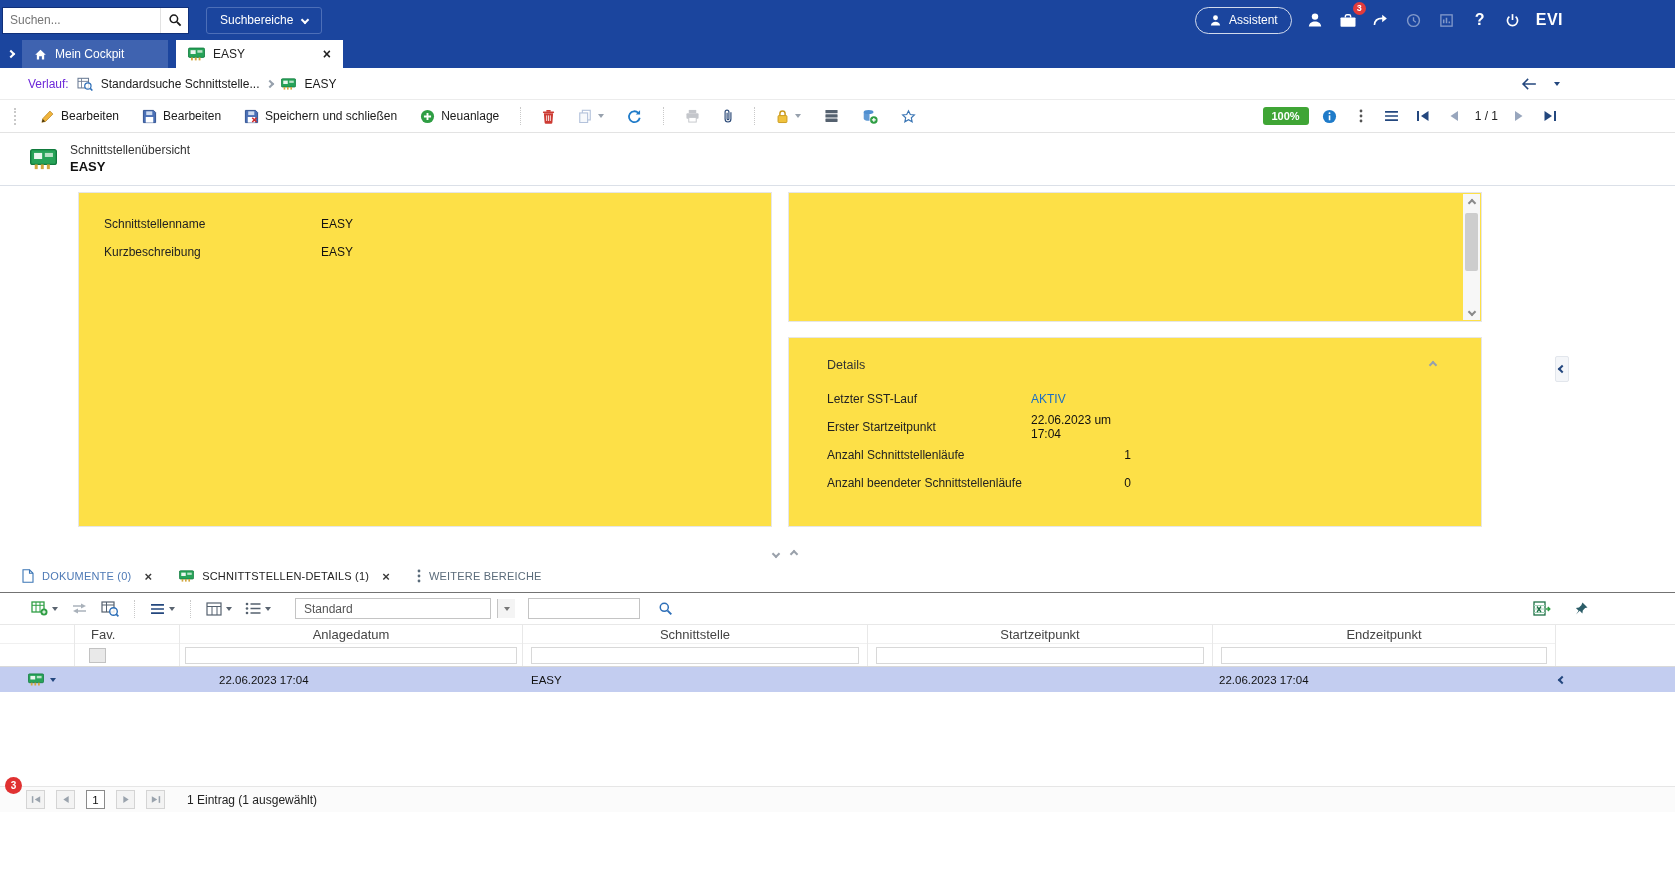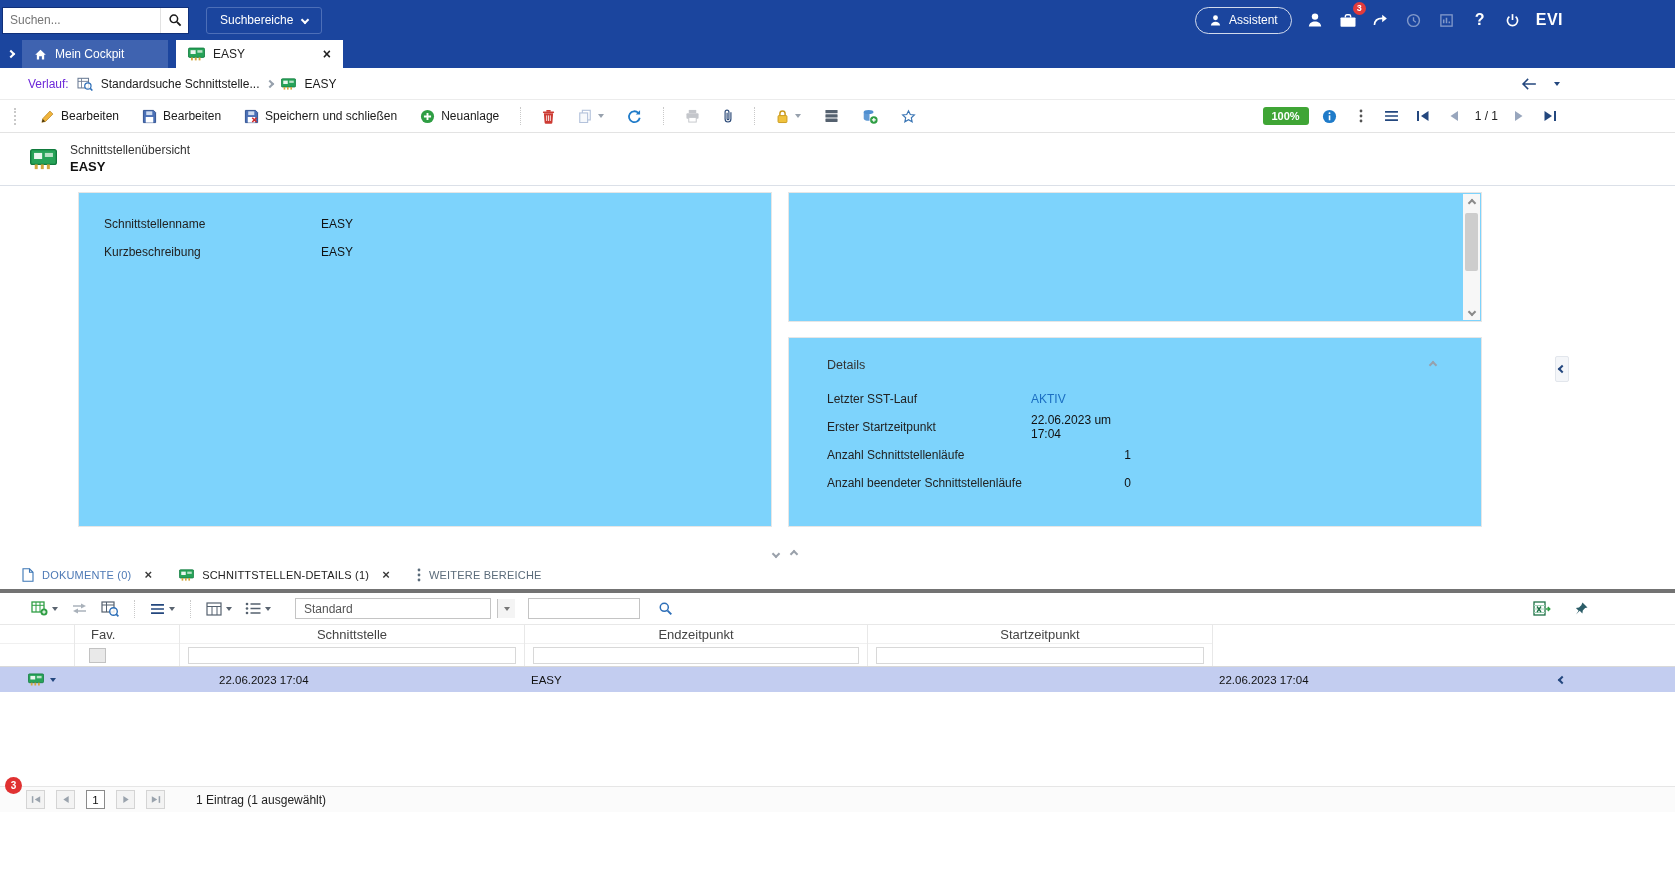--- a/index.html
+++ b/index.html
@@ -57,21 +57,21 @@
   .zoom-badge{background:#3fa535;color:#fff;font-weight:bold;border-radius:3px;padding:3px 9px;font-size:11px}
   .pagetext{font-size:12px;color:#222}
 
   
   .titlebar{height:53px;display:flex;align-items:center;gap:13px;padding-left:30px;border-bottom:1px solid #dbe0e8;flex:none}
   .title-sub{font-size:12px;color:#333;line-height:1.4}
   .title-main{font-size:13px;font-weight:bold;color:#111;line-height:1.4}
 
   
   .main{position:relative;height:374px;background:#fff;flex:none}
-  .card{position:absolute;background:#7dd3fc;border:1px solid #e6e6e6}
+  .card{position:absolute;background:#fde047;border:1px solid #e6e6e6}
   .form-card{left:78px;top:6px;width:694px;height:335px;padding:17px 0 0 25px}
   .f-row{display:flex;height:28px;align-items:center}
   .f-label{width:217px;color:#222}
   .f-value{color:#111}
   .empty-card{left:788px;top:6px;width:694px;height:130px}
   .sb{position:absolute;top:1px;right:1px;bottom:1px;width:17px;background:#f7f7f7;display:flex;flex-direction:column;align-items:center}
   .sb-btn{height:17px;width:17px;display:flex;align-items:center;justify-content:center;color:#8a8a8a}
   .sb-track{flex:1;width:13px;position:relative}
   .sb-thumb{position:absolute;top:2px;left:0;width:13px;height:58px;background:#cdcdcd;border-radius:2px}
   .details-card{left:788px;top:151px;width:694px;height:190px}
@@ -80,21 +80,21 @@
   .d-row{display:flex;align-items:center;height:28px;padding-left:38px}
   .d-label{width:204px;color:#222}
   .d-value{width:100px;color:#111}
   .d-value.num{text-align:right}
   .d-value.link{color:#1b6ec2}
   .splitter{position:absolute;left:773px;bottom:3px;display:flex;gap:12px;color:#9aa1ab}
   .rail-toggle{position:absolute;right:106px;top:170px;width:14px;height:26px;display:flex;align-items:center;justify-content:center;color:#23477e;background:#f4f6f9;border:1px solid #e2e6ec;border-radius:2px}
 
   
   .bottom{position:relative;flex:1;display:flex;flex-direction:column;background:#fff}
-  .btabs{height:33px;display:flex;align-items:center;gap:27px;padding-left:22px;border-bottom:4px solid #737373;flex:none}
+  .btabs{height:33px;display:flex;align-items:center;gap:27px;padding-left:22px;border-bottom:1px solid #737373;flex:none}
   .btab{display:flex;align-items:center;gap:8px;font-size:11px;letter-spacing:.2px}
   .btab .close{font-size:13px;font-weight:bold;color:#3a3a3a;margin-left:5px;line-height:1}
   .btab.inactive{color:#4d79b5}
   .btab.current{color:#222}
   .btab.more{color:#5a6b7a}
 
   .gridbar{height:32px;display:flex;align-items:center;gap:7px;padding:0 83px 0 28px;border-bottom:1px solid #e8e8e8;flex:none}
   .gbtn{display:flex;align-items:center;gap:4px;padding:2px 3px}
   .combo{width:196px;height:21px;border:1px solid #c4c4c4;display:flex;align-items:center;background:#fff;margin-left:14px}
   .combo-text{flex:1;padding:0 8px;color:#555;font-size:12px;white-space:nowrap;overflow:hidden}
@@ -118,21 +118,21 @@
   .cell.anl{padding-left:39px}
   .cell.sch{padding-left:8px}
   .cell.sta{padding-left:8px}
   .row-rail{margin-left:3px;color:#23477e}
 
   .tbody-empty{flex:1}
 
   .pager{height:26px;display:flex;align-items:center;gap:11px;padding-left:26px;border-top:1px solid #e6e6e6;background:#fbfbfb;flex:none}
   .pbtn{width:19px;height:19px;display:flex;align-items:center;justify-content:center;border:1px solid #d4d4d4;background:#f3f3f3;color:#9aa3ad}
   .pcur{width:19px;height:19px;border:1px solid #8a8a8a;background:#fff;display:flex;align-items:center;justify-content:center;font-size:11.5px;color:#111}
-  .psummary{margin-left:20px;font-size:12px;color:#222}
+  .psummary{margin-left:11px;font-size:12px;color:#222}
   .bottom-filler{height:57px;flex:none;background:#fff}
 
   .corner-badge{position:absolute;left:5px;bottom:75px;width:17px;height:17px;border-radius:50%;background:#e03131;color:#fff;font-size:10px;font-weight:bold;display:flex;align-items:center;justify-content:center;z-index:5}
 </style>
 </head>
 <body>
 
 <div class="app">
 
   <header class="topbar">
@@ -704,34 +704,40 @@
       <div class="col c-exp">
         <div class="h-label"></div>
         <div class="h-filter"></div>
       </div>
       <div class="col c-fav">
         <div class="h-label left">Fav.</div>
         <div class="h-filter">
           <span class="fav-box"></span>
         </div>
       </div>
+      <div class="col c-anl">
+        <div class="h-label">Anlagedatum</div>
+        <div class="h-filter">
+          <input type="text" style="">
+        </div>
+      </div>
       <div class="col c-sch">
         <div class="h-label">Schnittstelle</div>
         <div class="h-filter pad8">
           <input type="text" style="">
         </div>
       </div>
+      <div class="col c-sta">
+        <div class="h-label">Startzeitpunkt</div>
+        <div class="h-filter pad8">
+          <input type="text" style="">
+        </div>
+      </div>
       <div class="col c-end">
         <div class="h-label">Endzeitpunkt</div>
-        <div class="h-filter pad8">
-          <input type="text" style="">
-        </div>
-      </div>
-      <div class="col c-sta">
-        <div class="h-label">Startzeitpunkt</div>
         <div class="h-filter pad8">
           <input type="text" style="">
         </div>
       </div>
     </div>
 
     <div class="trow">
       <div class="cell exp c-exp">
         <span>
           <svg width="16" height="13" viewBox="0 0 20 16">

